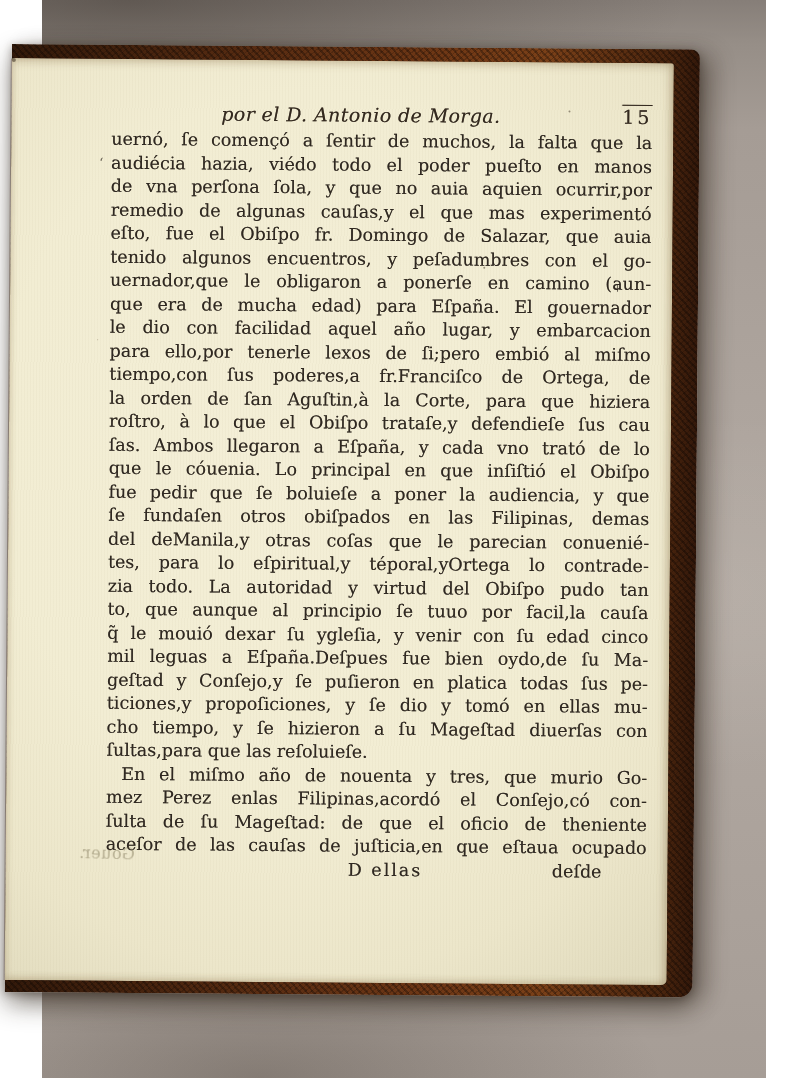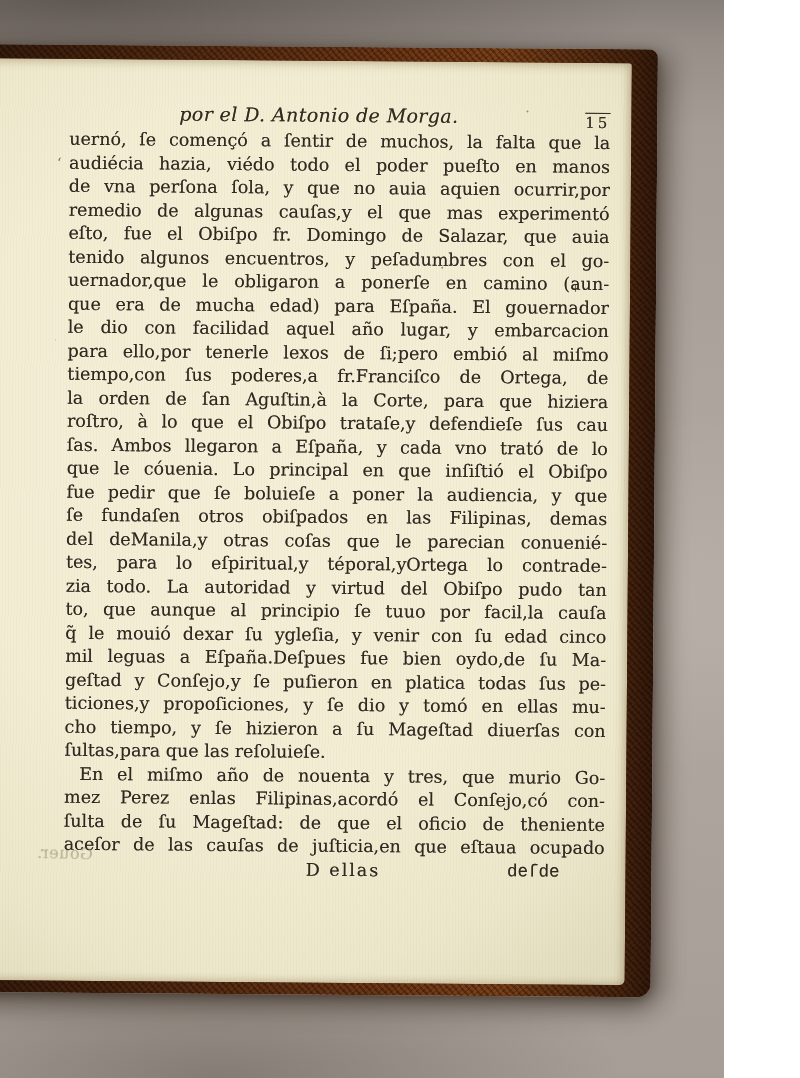--- a/index.html
+++ b/index.html
@@ -7,20 +7,21 @@
     width: 800px; height: 1078px;
     overflow: hidden;
     font-family: "DejaVu Serif", serif;
   }
   .scene {
     position: relative;
     width: 724px; height: 1078px;
     background:
       radial-gradient(700px 260px at 85% 55%, rgba(255,250,240,0.10), rgba(0,0,0,0) 70%),
       linear-gradient(180deg, #867e78 0%, #968e87 4%, #a59c95 12%, #aea59e 40%, #b0a7a0 60%, #aaa19a 85%, #a69d96 100%);
+    margin-left: 42px;
   }
   .scene::before { 
     content: "";
     position: absolute; inset: 0;
     background:
       radial-gradient(900px 260px at 12% 0%, rgba(35,28,22,0.38), rgba(0,0,0,0) 62%),
       radial-gradient(560px 200px at 30% 100%, rgba(45,36,28,0.28), rgba(0,0,0,0) 72%);
     pointer-events: none;
   }
   .book {
@@ -74,22 +75,22 @@
   .header-title {
     display: block;
     text-align: center;
     padding-right: 42px;
     font-style: italic;
     font-size: 19px;
     letter-spacing: 0.4px;
     text-shadow: 0 0 0.5px rgba(51,41,31,0.6);
   }
   .folio {
-    position: absolute; right: 0; top: 8px;
-    font-size: 15px;
+    position: absolute; right: 0; top: 0;
+    font-size: 19px;
     letter-spacing: 3px;
     text-decoration: overline;
     text-decoration-thickness: 1px;
     text-shadow: 0 0 0.5px rgba(51,41,31,0.6);
   }
   .textblock {
     position: absolute;
     left: 100px; top: 69px; width: 541px;
     color: #2f2821;
     font-size: 17.5px;
@@ -111,21 +112,20 @@
   }
   .signature {
     position: absolute;
     left: 50%;
     transform: translateX(calc(-50% + 9px));
     letter-spacing: 2px;
   }
   .catchword {
     position: absolute;
     right: 45px;
-    font-family: Liberation Mono, monospace;
   }
   .bleed {
     position: absolute;
     left: 73px; top: 785px;
     transform: scaleX(-1) rotate(-1deg);
     font-size: 16px;
     color: rgba(105,95,65,0.42);
     letter-spacing: 0.5px;
     filter: blur(0.4px);
   }

